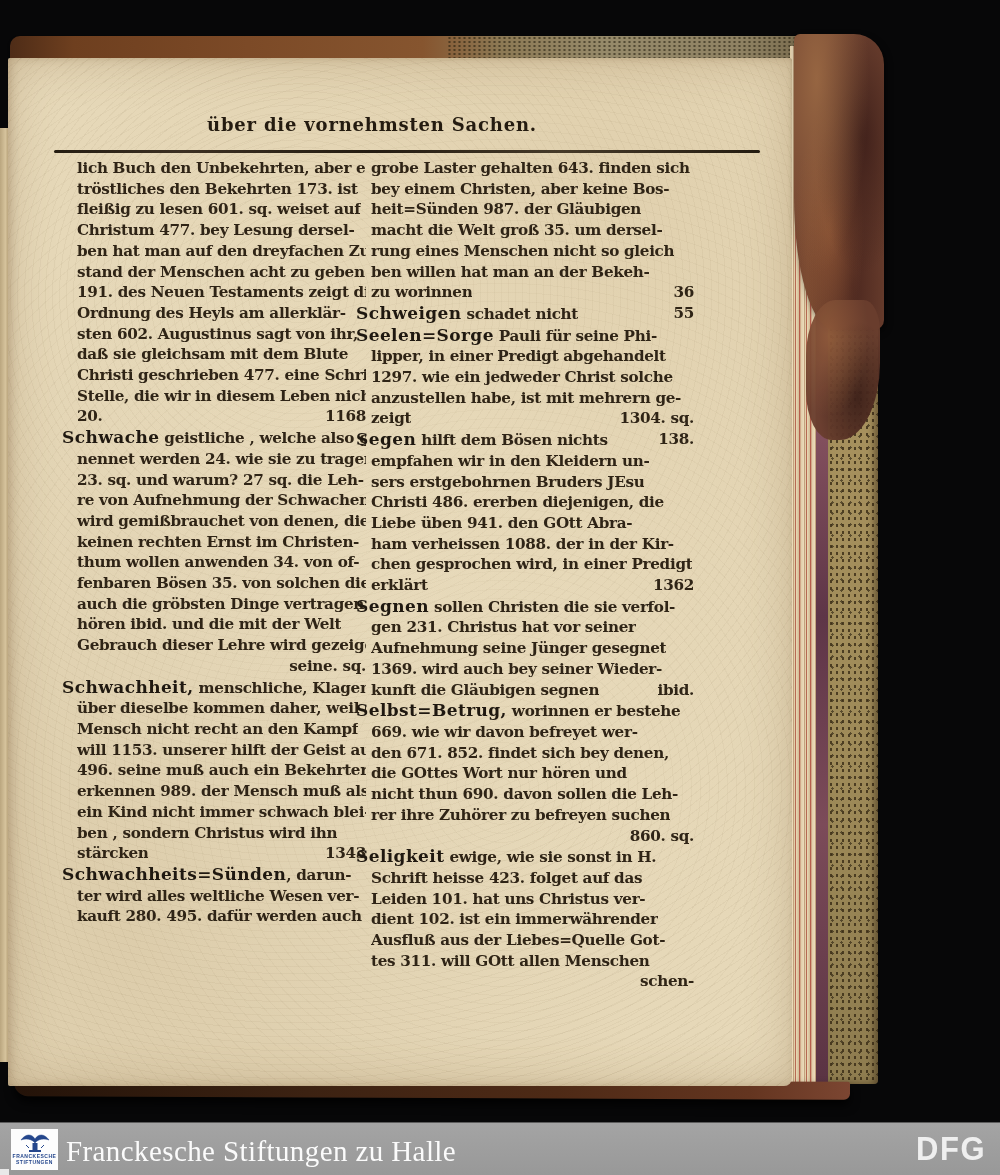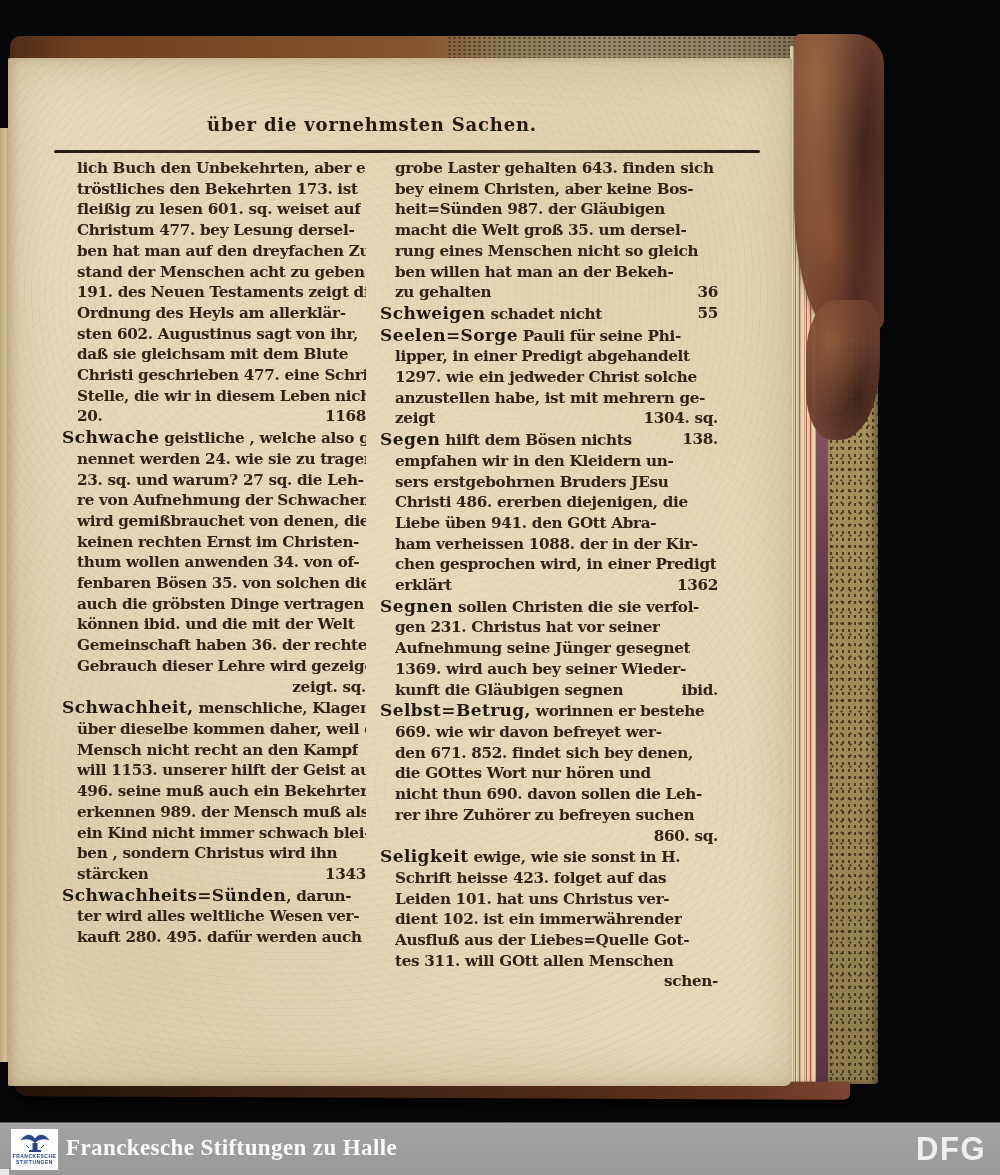--- a/index.html
+++ b/index.html
@@ -45,21 +45,21 @@
     position:absolute; left:46px; top:92px; width:706px; height:3px;
     background:linear-gradient(90deg,#241c11 0%,#3c3022 18%,#241c11 45%,#463a28 72%,#241c11 100%);
     border-radius:2px;
   }
   .col{
     position:absolute; top:100px; overflow:hidden;
     font-size:15.2px; font-weight:bold; letter-spacing:-0.3px;
     line-height:20.7px; color:#2f2416;
   }
   .col-left{ left:54px; width:304px; height:816px; }
-  .col-right{ left:372px; width:338px; height:840px; }
+  .col-right{ left:348px; width:338px; height:840px; }
   .tl{ display:flex; justify-content:space-between; white-space:nowrap; }
   .tl.ind{ padding-left:15px; }
   .tl .m{ overflow:hidden; }
   .tl .num{ padding-left:6px; }
   .hw{ font-size:17px; letter-spacing:.4px; color:#1f1810; }
   
   .fore-edge{
     position:absolute; left:790px; top:46px; width:88px; height:1038px; z-index:1;
   }
   .fe-stripes{
@@ -126,23 +126,22 @@
     background:#fdfdfd; display:flex; flex-direction:column; align-items:center;
     justify-content:flex-start; padding-top:2px; box-sizing:border-box;
   }
   .logo-box svg{ display:block; }
   .logo-text{
     font-family:"Liberation Sans", sans-serif; font-size:5px; line-height:6px;
     color:#24468c; letter-spacing:.5px; text-align:center; font-weight:bold;
   }
   .institution{
     position:absolute; left:66px; top:12px;
-    font-family:"Liberation Serif", serif; font-size:23px; color:#fbfbfb;
+    font-family:"Liberation Serif", serif; font-size:29px; color:#fbfbfb;
     letter-spacing:.4px;
-    font-weight:bold;
   }
   .dfg{
     position:absolute; right:14px; top:9px;
     font-family:"Liberation Sans", sans-serif; font-weight:bold; font-size:31px;
     color:#efefef; letter-spacing:1.5px; transform:scaleY(1.05);
   }
 </style>
 </head>
 <body>
 
@@ -216,31 +215,28 @@
       <div class="tl ind">
         <span class="m">thum wollen anwenden 34. von of-</span>
       </div>
       <div class="tl ind">
         <span class="m">fenbaren Bösen 35. von solchen die</span>
       </div>
       <div class="tl ind">
         <span class="m">auch die gröbsten Dinge vertragen</span>
       </div>
       <div class="tl ind">
-        <span class="m">können ibid. und die mit der Welt</span>
-      </div>
-      <div class="tl ind">
-        <span class="m">Gemeinschaft haben 36. der rechte</span>
+        <span class="m">hören ibid. und die mit der Welt</span>
       </div>
       <div class="tl ind">
         <span class="m">Gebrauch dieser Lehre wird gezeiget</span>
       </div>
       <div class="tl ind">
         <span class="m"></span>
-        <span class="num">zeigt. sq.</span>
+        <span class="num">seine. sq.</span>
       </div>
       <div class="tl">
         <span class="m"><span class="hw">Schwachheit,</span> menschliche, Klagen</span>
       </div>
       <div class="tl ind">
         <span class="m">über dieselbe kommen daher, weil der</span>
       </div>
       <div class="tl ind">
         <span class="m">Mensch nicht recht an den Kampf</span>
       </div>
@@ -286,21 +282,21 @@
       <div class="tl ind">
         <span class="m">macht die Welt groß 35. um dersel-</span>
       </div>
       <div class="tl ind">
         <span class="m">rung eines Menschen nicht so gleich</span>
       </div>
       <div class="tl ind">
         <span class="m">ben willen hat man an der Bekeh-</span>
       </div>
       <div class="tl ind">
-        <span class="m">zu gehalten</span>
+        <span class="m">zu worinnen</span>
         <span class="num">36</span>
       </div>
       <div class="tl">
         <span class="m"><span class="hw">Schweigen</span> schadet nicht</span>
         <span class="num">55</span>
       </div>
       <div class="tl">
         <span class="m"><span class="hw">Seelen=Sorge</span> Pauli für seine Phi-</span>
       </div>
       <div class="tl ind">

